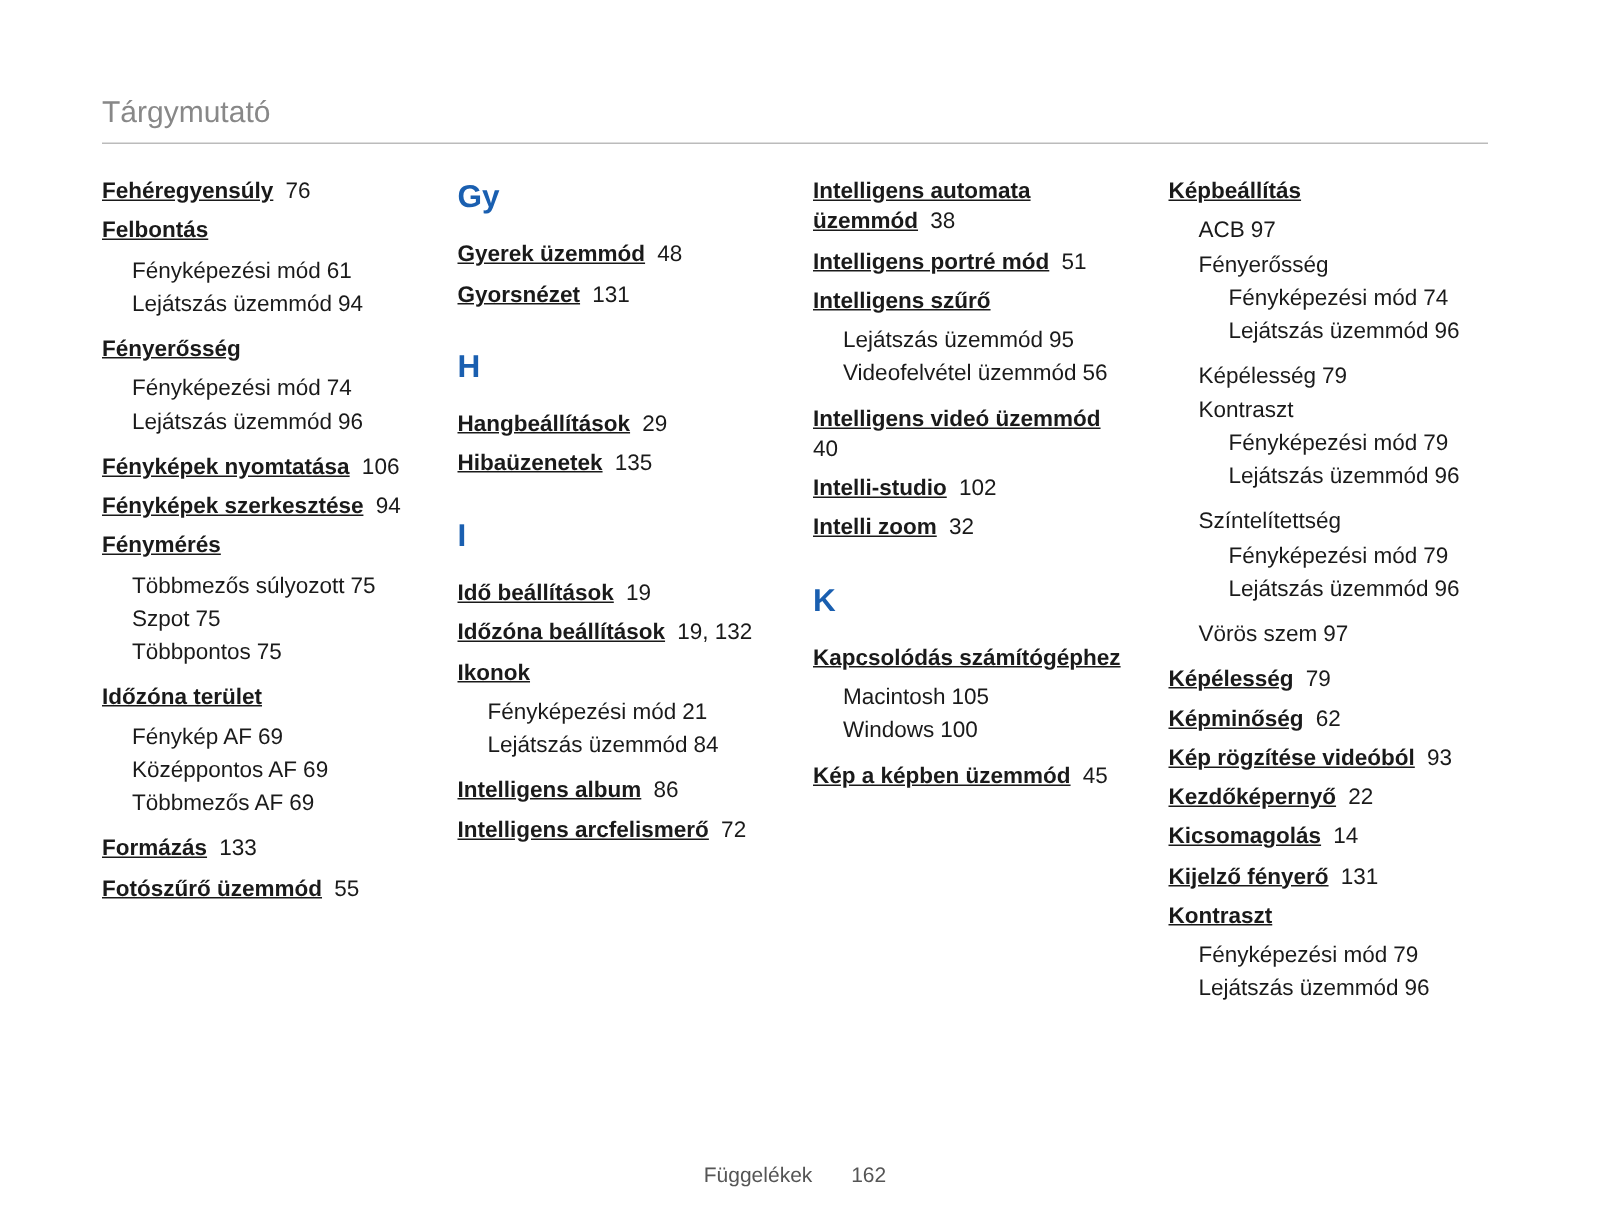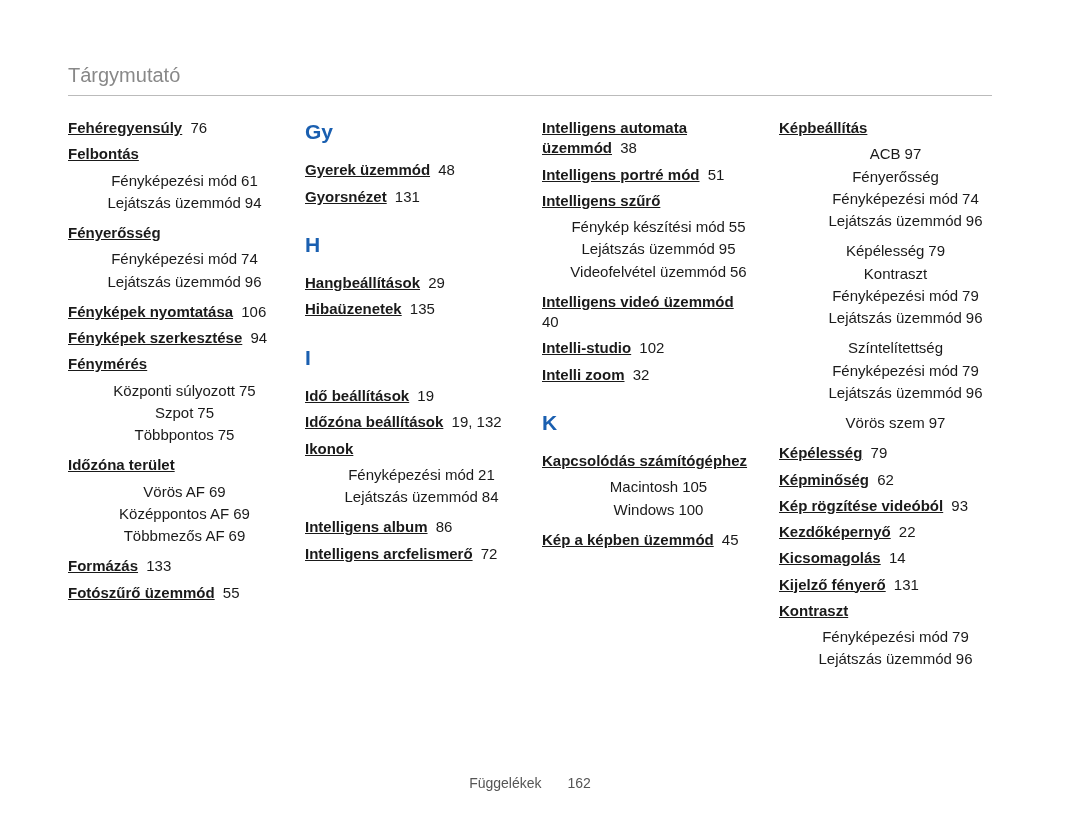--- a/index.html
+++ b/index.html
@@ -52,21 +52,20 @@
     display:inline;
     text-decoration:underline;
   }
   .entry .page-num{
     display:inline;
     font-weight:400;
     margin-left:4px;
   }
   .subs{
     margin:2px 0 10px 20px;
-    text-align:center;
   }
   .subs .sub{
     font-weight:400;
     margin:0 0 2px 0;
   }
   .subs .sub .page-num{margin-left:4px;}
   .footer{
     position:absolute;
     bottom:24px;
     left:0;right:0;
@@ -93,27 +92,27 @@
         </div>
         <div class="entry bold"><span class="label">Fényerősség</span></div>
         <div class="subs">
           <div class="sub"><span class="label">Fényképezési mód</span><span class="page-num">74</span></div>
           <div class="sub"><span class="label">Lejátszás üzemmód</span><span class="page-num">96</span></div>
         </div>
         <div class="entry bold"><span class="label">Fényképek nyomtatása</span><span class="page-num"> 106</span></div>
         <div class="entry bold"><span class="label">Fényképek szerkesztése</span><span class="page-num"> 94</span></div>
         <div class="entry bold"><span class="label">Fénymérés</span></div>
         <div class="subs">
-          <div class="sub"><span class="label">Központi súlyozott</span><span class="page-num">75</span></div>
+          <div class="sub"><span class="label">Többmezős súlyozott</span><span class="page-num">75</span></div>
           <div class="sub"><span class="label">Szpot</span><span class="page-num">75</span></div>
           <div class="sub"><span class="label">Többpontos</span><span class="page-num">75</span></div>
         </div>
         <div class="entry bold"><span class="label">Időzóna terület</span></div>
         <div class="subs">
-          <div class="sub"><span class="label">Vörös AF</span><span class="page-num">69</span></div>
+          <div class="sub"><span class="label">Fénykép AF</span><span class="page-num">69</span></div>
           <div class="sub"><span class="label">Középpontos AF</span><span class="page-num">69</span></div>
           <div class="sub"><span class="label">Többmezős AF</span><span class="page-num">69</span></div>
         </div>
         <div class="entry bold"><span class="label">Formázás</span><span class="page-num"> 133</span></div>
         <div class="entry bold"><span class="label">Fotószűrő üzemmód</span><span class="page-num"> 55</span></div>
       </div>
       <div class="col">
         <div class="letter">Gy</div>
         <div class="entry bold"><span class="label">Gyerek üzemmód</span><span class="page-num"> 48</span></div>
         <div class="entry bold"><span class="label">Gyorsnézet</span><span class="page-num"> 131</span></div>
@@ -131,21 +130,20 @@
           <div class="sub"><span class="label">Lejátszás üzemmód</span><span class="page-num">84</span></div>
         </div>
         <div class="entry bold"><span class="label">Intelligens album</span><span class="page-num"> 86</span></div>
         <div class="entry bold"><span class="label">Intelligens arcfelismerő</span><span class="page-num"> 72</span></div>
       </div>
       <div class="col">
         <div class="entry bold"><span class="label">Intelligens automata üzemmód</span><span class="page-num"> 38</span></div>
         <div class="entry bold"><span class="label">Intelligens portré mód</span><span class="page-num"> 51</span></div>
         <div class="entry bold"><span class="label">Intelligens szűrő</span></div>
         <div class="subs">
-          <div class="sub"><span class="label">Fénykép készítési mód</span><span class="page-num">55</span></div>
           <div class="sub"><span class="label">Lejátszás üzemmód</span><span class="page-num">95</span></div>
           <div class="sub"><span class="label">Videofelvétel üzemmód</span><span class="page-num">56</span></div>
         </div>
         <div class="entry bold"><span class="label">Intelligens videó üzemmód</span><span class="page-num"> 40</span></div>
         <div class="entry bold"><span class="label">Intelli-studio</span><span class="page-num"> 102</span></div>
         <div class="entry bold"><span class="label">Intelli zoom</span><span class="page-num"> 32</span></div>
         <div class="gap"></div>
         <div class="letter">K</div>
         <div class="entry bold"><span class="label">Kapcsolódás számítógéphez</span></div>
         <div class="subs">

